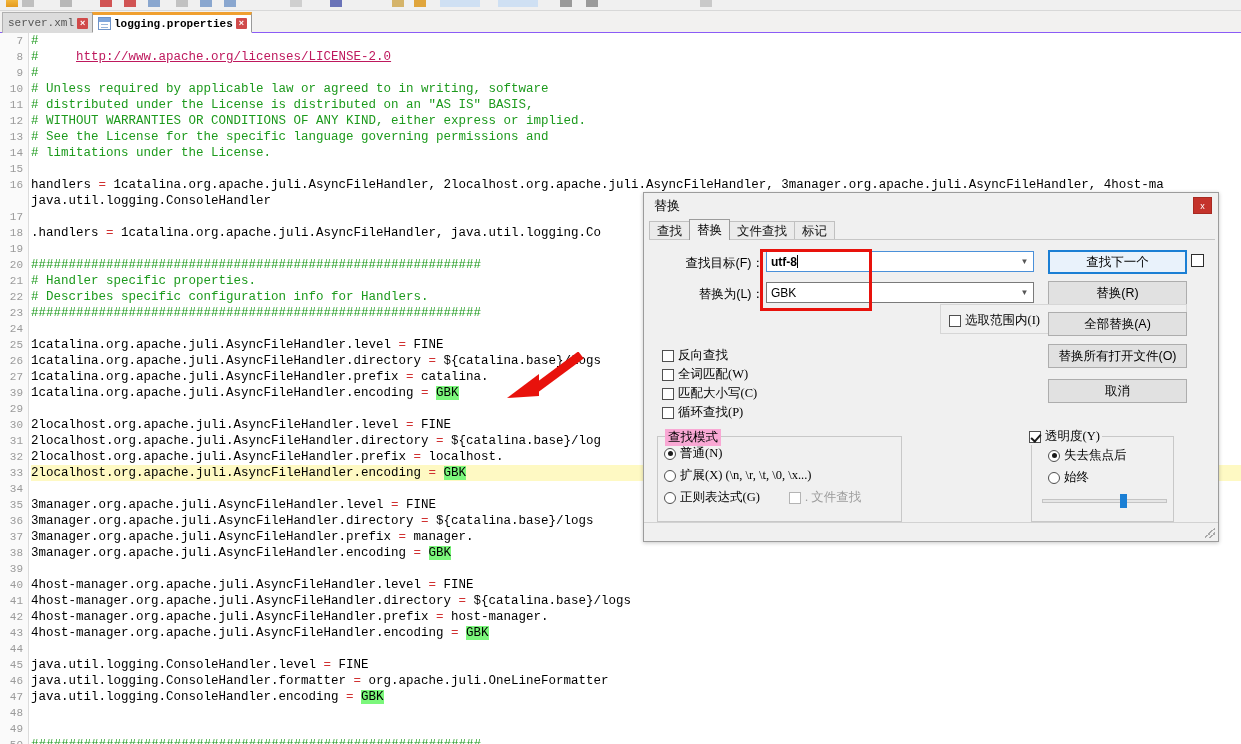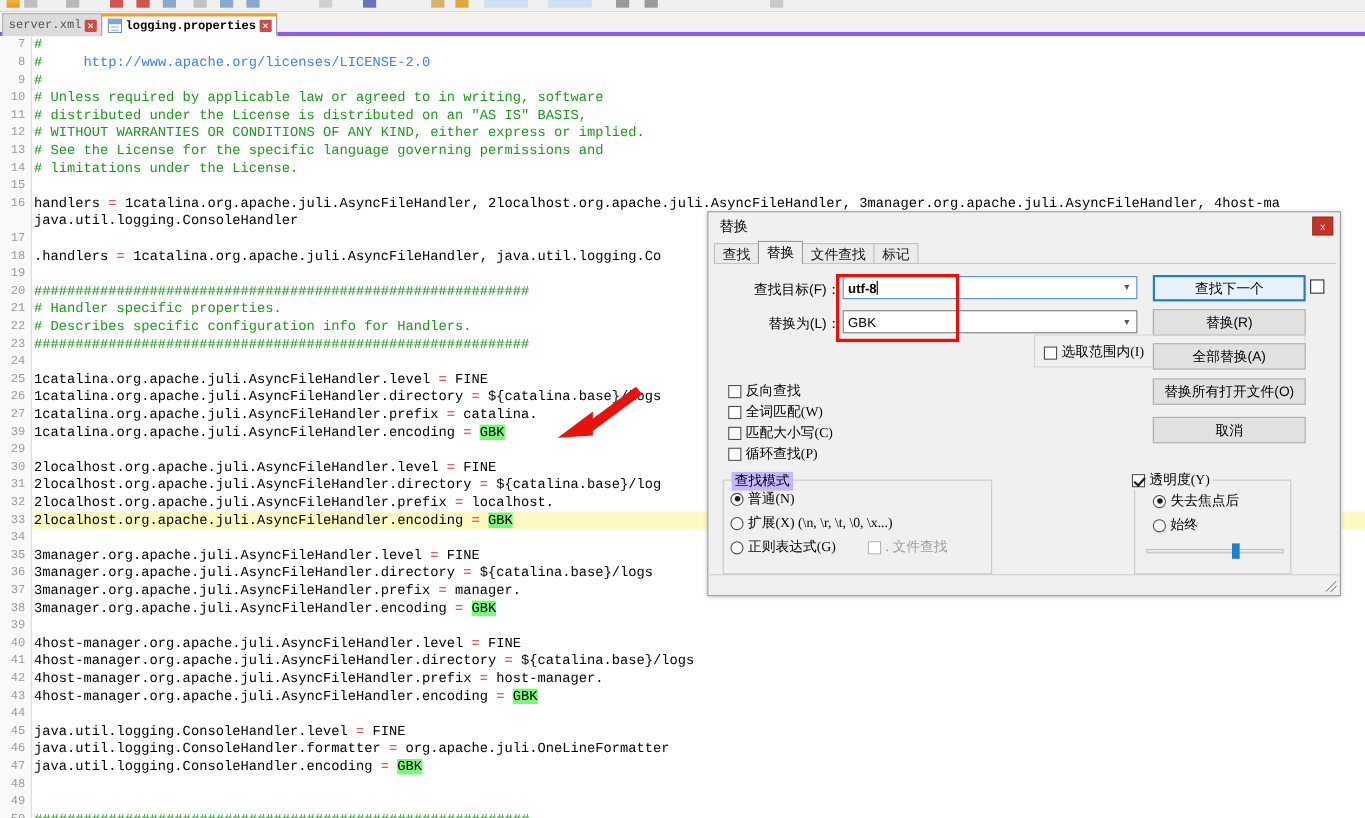--- a/index.html
+++ b/index.html
@@ -25,21 +25,21 @@
     overflow: hidden;
   }
   .tb-ico {
     position: absolute; top: 0px; height: 7px; width: 12px;
   }
 
   
   .tabbar {
     position: absolute; left: 0; top: 11px; width: 1241px; height: 22px;
     background: #f2f1f0;
-    border-bottom: 4px solid #8b5cf6;
+    border-bottom: 1px solid #8b5cf6;
   }
   .tab {
     position: absolute; top: 1px; height: 21px;
     display: flex; align-items: center; gap: 3px;
     padding: 0 4px 0 5px;
     font-family: "Liberation Mono", monospace;
     font-size: 11px; color: #444;
     white-space: nowrap;
   }
   .tab.inactive {
@@ -96,21 +96,21 @@
   }
   .code {
     position: absolute; left: 31px; top: 0; width: 1210px; height: 711px;
     font-family: "Liberation Mono", monospace;
     font-size: 12.5px;
     white-space: pre;
   }
   .cl { height: 16px; line-height: 16px; color: #000000; }
   .cl.hl { background: #fef9c3; }
   .cmt   { color: #1d9a1d; }
-  .lnk   { color: #3b82f6; }
+  .lnk   { color: #be185d; text-decoration: underline; }
   .eq    { color: #d03030; }
   .fnd   { background: #7bf77b; color: #000; }
 
   
   .arrow-svg { position: absolute; left: 495px; top: 352px; pointer-events: none; }
 
   
   .dialog {
     position: absolute; left: 643px; top: 192px; width: 576px; height: 350px;
     background: #f0f0f0;
@@ -207,21 +207,21 @@
     content: ""; position: absolute; left: 2.5px; top: 2.5px;
     width: 5px; height: 5px; border-radius: 50%; background: #1b1b1b;
   }
   .dim-txt { color: #9d9d9d; }
 
   .gbox {
     position: absolute; border: 1px solid #c8c8c8; background: transparent;
   }
   .gbox-title {
     position: absolute; top: -8px; left: 7px; padding: 0 3px;
-    background: #c4b5fd; font-size: 12.5px;
+    background: #f9a8d4; font-size: 12.5px;
   }
   .panel-line {
     position: absolute; border: 1px solid #d6d6d6; background: transparent;
   }
   .slider {
     position: absolute; height: 16px;
   }
   .slider .track {
     position: absolute; left: 0; right: 0; top: 6px; height: 4px;
     background: #e6e6e6; border: 1px solid #c4c4c4;

